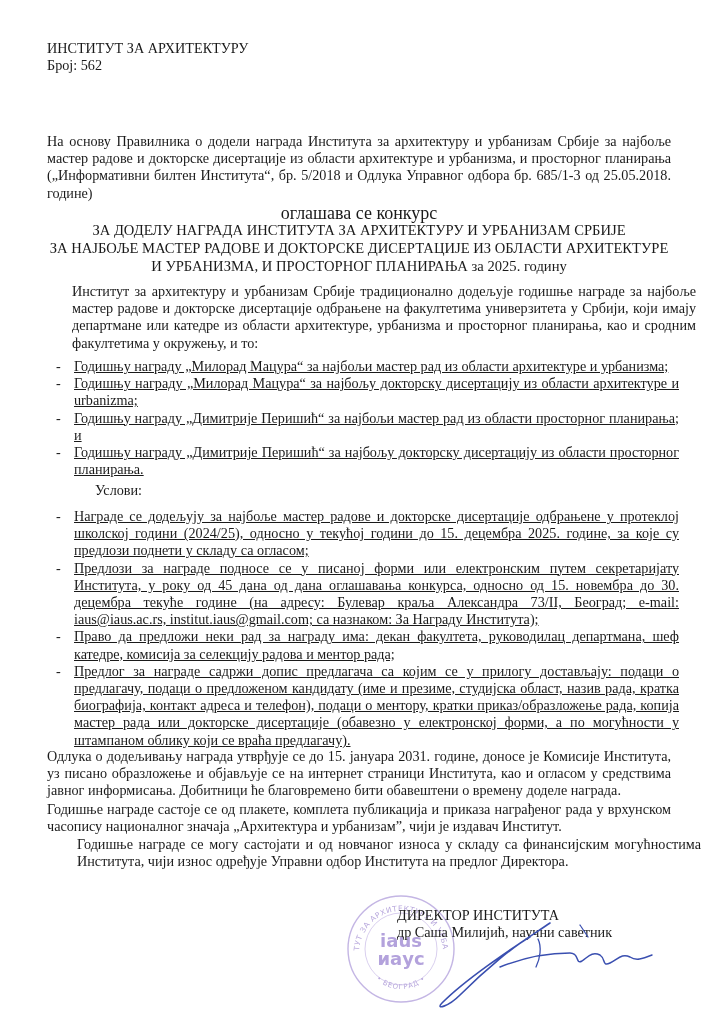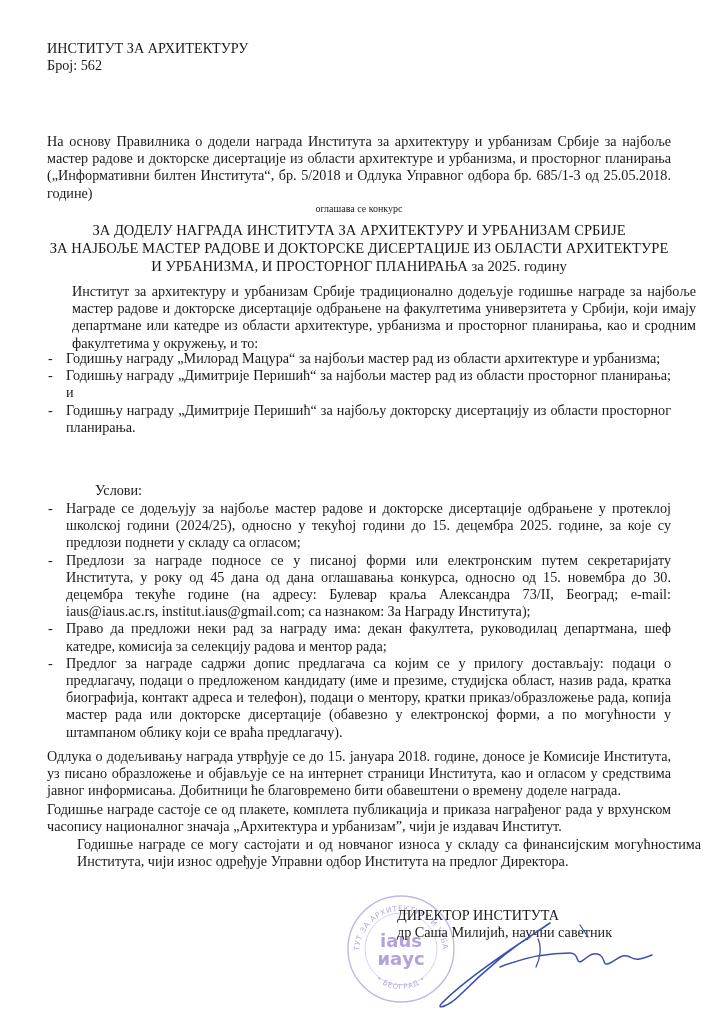--- a/index.html
+++ b/index.html
@@ -3,25 +3,25 @@
 <meta charset="utf-8">
 <style>
   html, body { margin: 0; padding: 0; background: #ffffff; }
   body { width: 717px; height: 1024px; position: relative; overflow: hidden;
          font-family: "Liberation Serif", "DejaVu Serif", serif; color: #1a1a1a; }
   .page { position: absolute; left: 47px; top: 0; width: 624px; }
   .header { position: absolute; top: 40px; left: 0; font-size: 14.2px; line-height: 17px; }
   .p { font-size: 14.2px; line-height: 17.2px; text-align: justify; margin: 0; }
   .center { text-align: center; }
   .intro { position: absolute; top: 133px; left: 0; width: 624px; }
-  .announce { position: absolute; top: 203px; left: 0; width: 624px; font-size: 10px; }
+  .announce { position: absolute; top: 203px; left: 0; width: 624px; font-size: 18px; }
   .title { position: absolute; top: 221px; left: 0; width: 624px; text-align: center;
            font-size: 14.6px; line-height: 18px; }
   .body1 { position: absolute; top: 283px; left: 0; width: 624px; margin-left: 25px; }
-  ul.dash { list-style: none; margin: 0; padding: 0; }
+  ul.dash { list-style: none; margin: 8px; padding: 0; text-decoration: underline; }
   ul.dash li { position: relative; padding-left: 19px; font-size: 14.2px; line-height: 17.2px; text-align: justify; }
   ul.dash li::before { content: "-"; position: absolute; left: 1px; top: 0; }
   .bullets1 { position: absolute; top: 350px; left: 0; width: 624px; }
   .uslovi { position: absolute; top: 482px; left: 0; margin-left: 48px; }
   .bullets2 { position: absolute; top: 500px; left: 0; width: 624px; }
   .odluka { position: absolute; top: 748px; left: 0; width: 624px; }
   .godisnje1 { position: absolute; top: 801px; left: 0; width: 624px; }
   .godisnje2 { position: absolute; top: 836px; left: 0; width: 624px; margin-left: 30px; }
   .sig-block { position: absolute; top: 907px; left: 397px; font-size: 14.2px; line-height: 17px; z-index: 2; }
   .stamp { position: absolute; left: 345px; top: 893px; width: 112px; height: 112px; z-index: 1; }
@@ -44,34 +44,35 @@
   <div class="title">
     <div>ЗА ДОДЕЛУ НАГРАДА ИНСТИТУТА ЗА АРХИТЕКТУРУ И УРБАНИЗАМ СРБИЈЕ</div>
     <div>ЗА НАЈБОЉЕ МАСТЕР РАДОВЕ И ДОКТОРСКЕ ДИСЕРТАЦИЈЕ ИЗ ОБЛАСТИ АРХИТЕКТУРЕ</div>
     <div>И УРБАНИЗМА, И ПРОСТОРНОГ ПЛАНИРАЊА за 2025. годину</div>
   </div>
 
   <p class="p body1">Институт за архитектуру и урбанизам Србије традиционално додељује годишње награде за најбоље мастер радове и докторске дисертације одбрањене на факултетима универзитета у Србији, који имају департмане или катедре из области архитектуре, урбанизма и просторног планирања, као и сродним факултетима у окружењу, и то:</p>
 
   <ul class="dash bullets1">
     <li>Годишњу награду „Милорад Мацура“ за најбољи мастер рад из области архитектуре и урбанизма;</li>
+    <li>Годишњу награду „Милорад Мацура“ за најбољу докторску дисертацију из области архитектуре и urbanizma;</li>
     <li>Годишњу награду „Димитрије Перишић“ за најбољи мастер рад из области просторног планирања; и</li>
     <li>Годишњу награду „Димитрије Перишић“ за најбољу докторску дисертацију из области просторног планирања.</li>
   </ul>
 
   <div class="p uslovi">Услови:</div>
 
   <ul class="dash bullets2">
     <li>Награде се додељују за најбоље мастер радове и докторске дисертације одбрањене у протеклој школској години (2024/25), односно у текућој години до 15. децембра 2025. године, за које су предлози поднети у складу са огласом;</li>
     <li>Предлози за награде подносе се у писаној форми или електронским путем секретаријату Института, у року од 45 дана од дана оглашавања конкурса, односно од 15. новембра до 30. децембра текуће године (на адресу: Булевар краља Александра 73/II, Београд; e-mail: iaus@iaus.ac.rs, institut.iaus@gmail.com; са назнаком: За Награду Института);</li>
     <li>Право да предложи неки рад за награду има: декан факултета, руководилац департмана, шеф катедре, комисија за селекцију радова и ментор рада;</li>
     <li>Предлог за награде садржи допис предлагача са којим се у прилогу достављају: подаци о предлагачу, подаци о предложеном кандидату (име и презиме, студијска област, назив рада, кратка биографија, контакт адреса и телефон), подаци о ментору, кратки приказ/образложење рада, копија мастер рада или докторске дисертације (обавезно у електронској форми, а по могућности у штампаном облику који се враћа предлагачу).</li>
   </ul>
 
-  <p class="p odluka">Одлука о додељивању награда утврђује се до 15. јануара 2018. године, доносе је Комисије Института, уз писано образложење и објављује се на интернет страници Института, као и огласом у средствима јавног информисања. Добитници ће благовремено бити обавештени о времену доделе награда.</p>
+  <p class="p odluka">Одлука о додељивању награда утврђује се до 15. јануара 2031. године, доносе је Комисије Института, уз писано образложење и објављује се на интернет страници Института, као и огласом у средствима јавног информисања. Добитници ће благовремено бити обавештени о времену доделе награда.</p>
   <p class="p godisnje1">Годишње награде састоје се од плакете, комплета публикација и приказа награђеног рада у врхунском часопису националног значаја „Архитектура и урбанизам”, чији је издавач Институт.</p>
   <p class="p godisnje2">Годишње награде се могу састојати и од новчаног износа у складу са финансијским могућностима Института, чији износ одређује Управни одбор Института на предлог Директора.</p>
 </div>
 
 <svg class="stamp" viewBox="0 0 112 112">
   <defs>
     <path id="ringTop" d="M 14,60 A 42,42 0 0 1 98,60"></path>
     <path id="ringBottom" d="M 26,80 A 36,36 0 0 0 86,80"></path>
   </defs>
   <circle cx="56" cy="56" r="53" fill="none" stroke="#c4b6e4" stroke-width="1.4"></circle>

